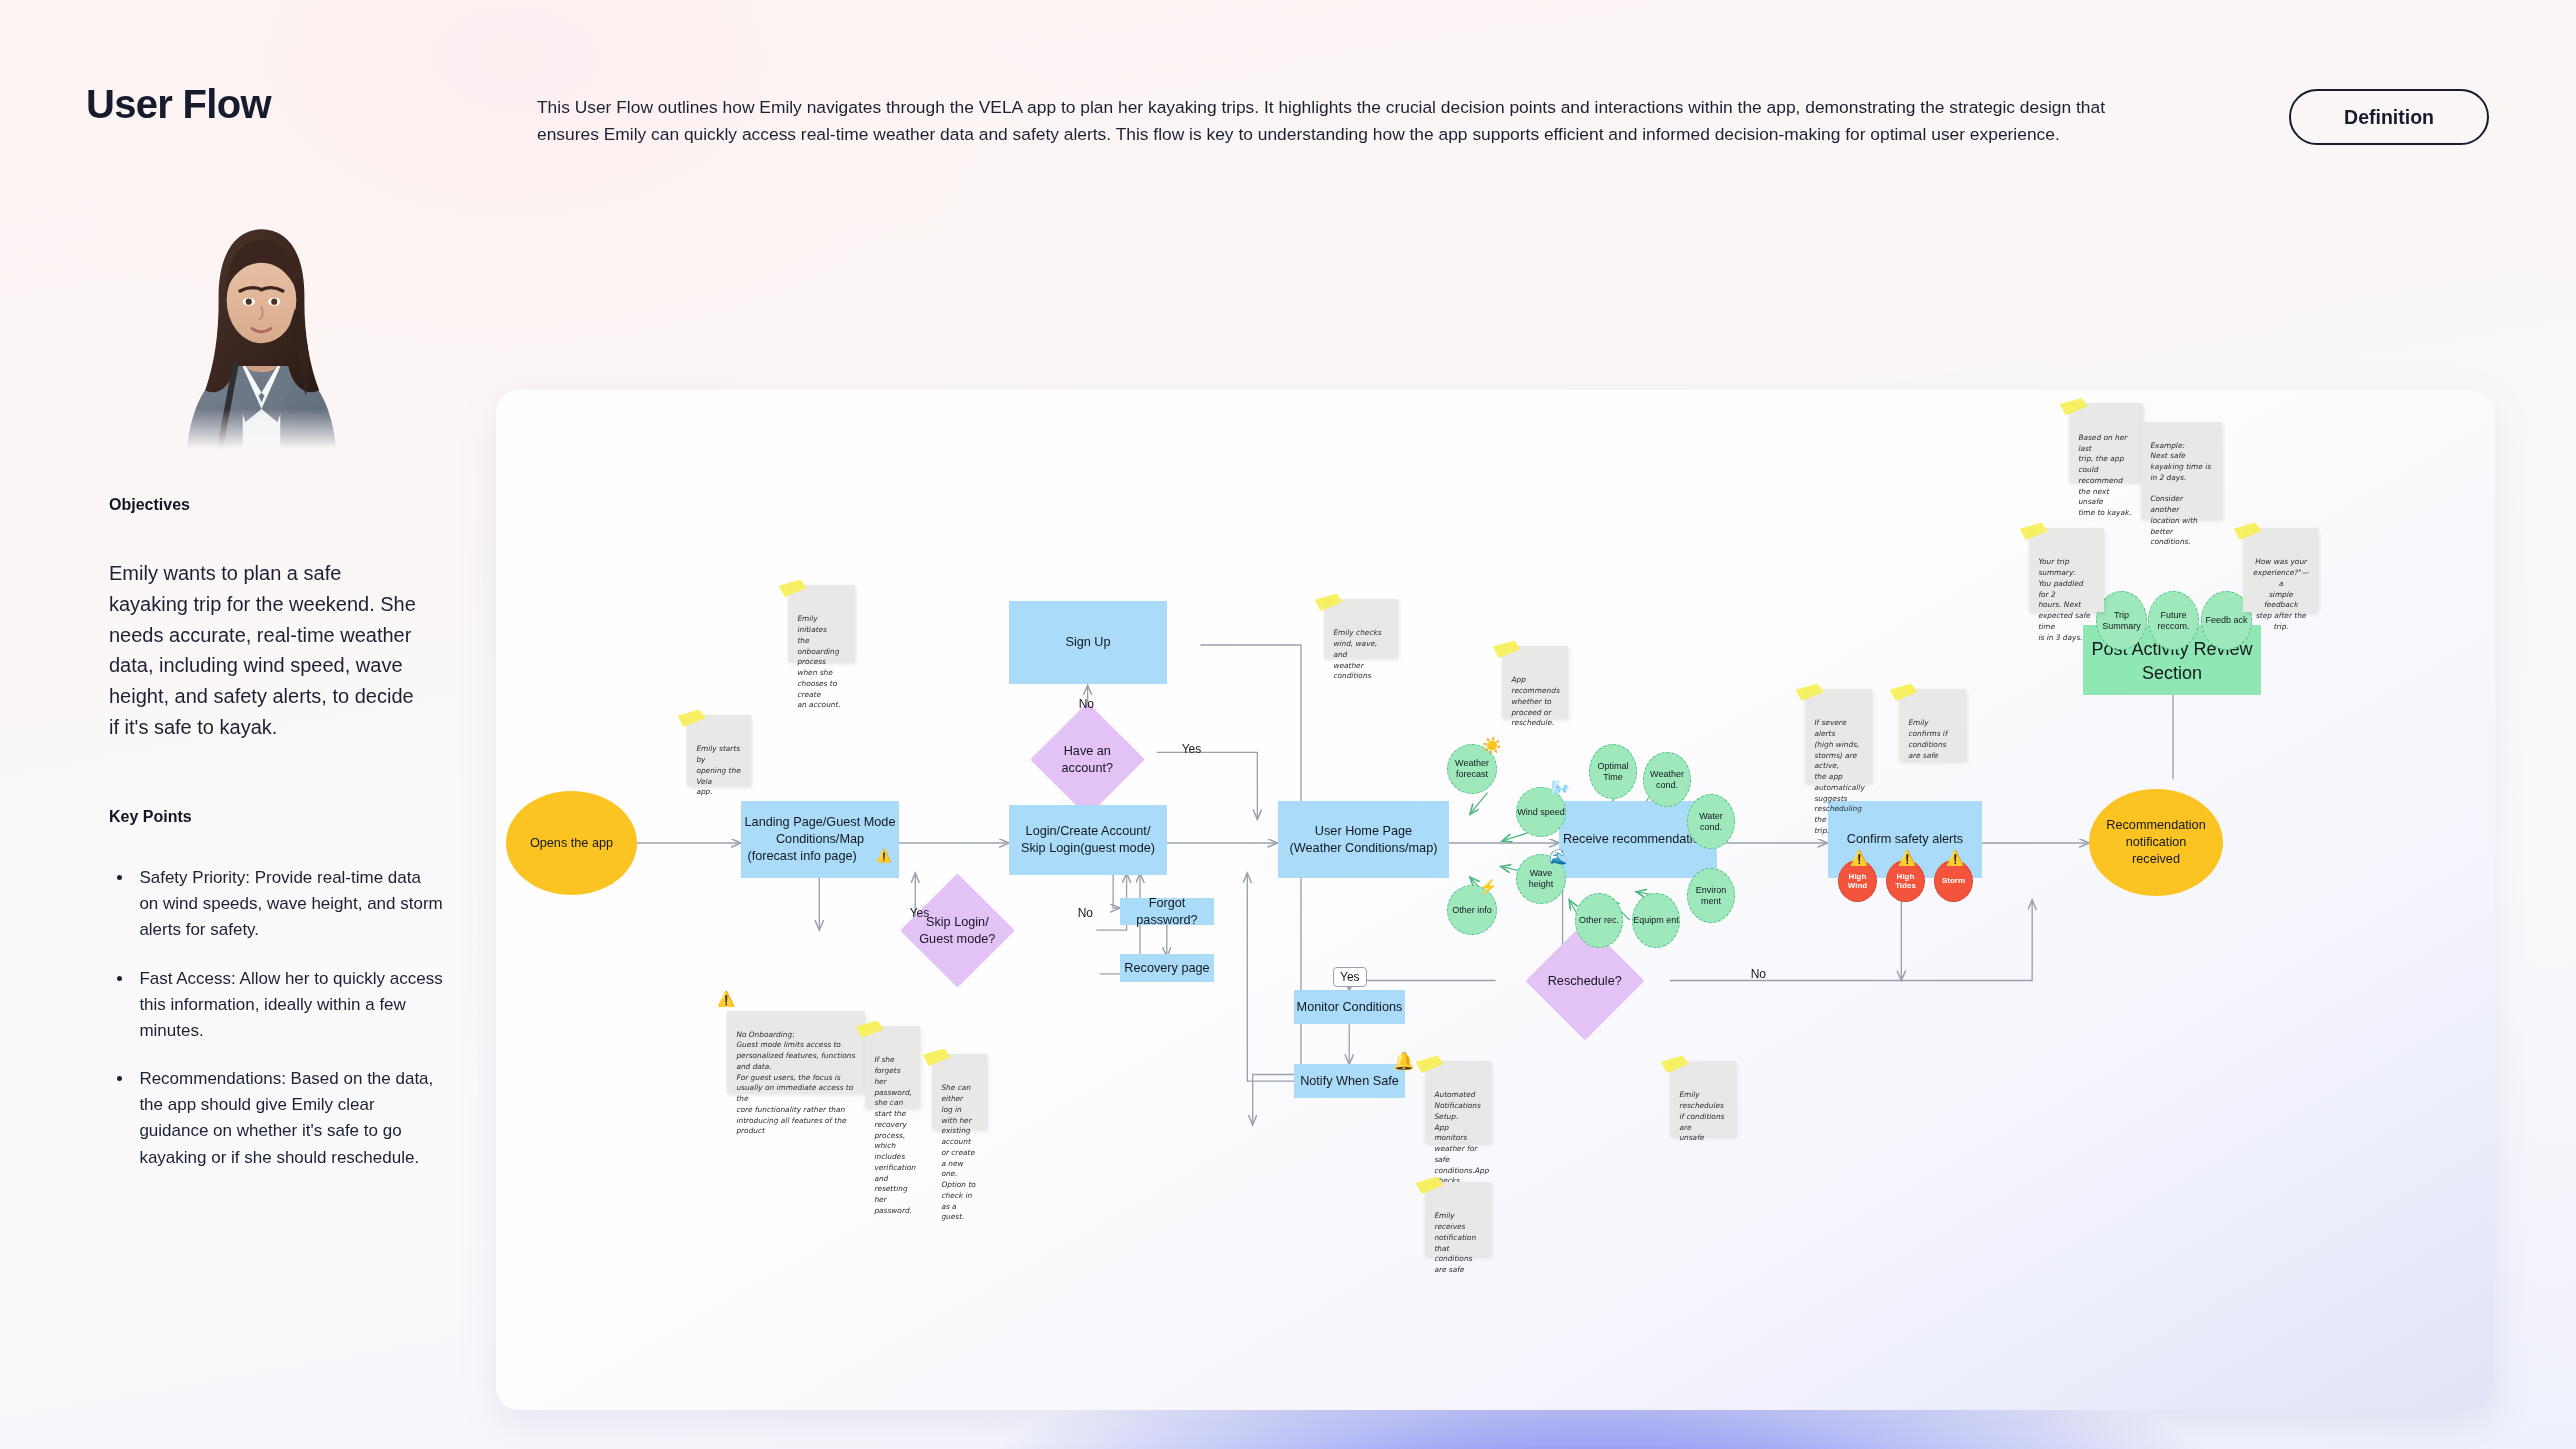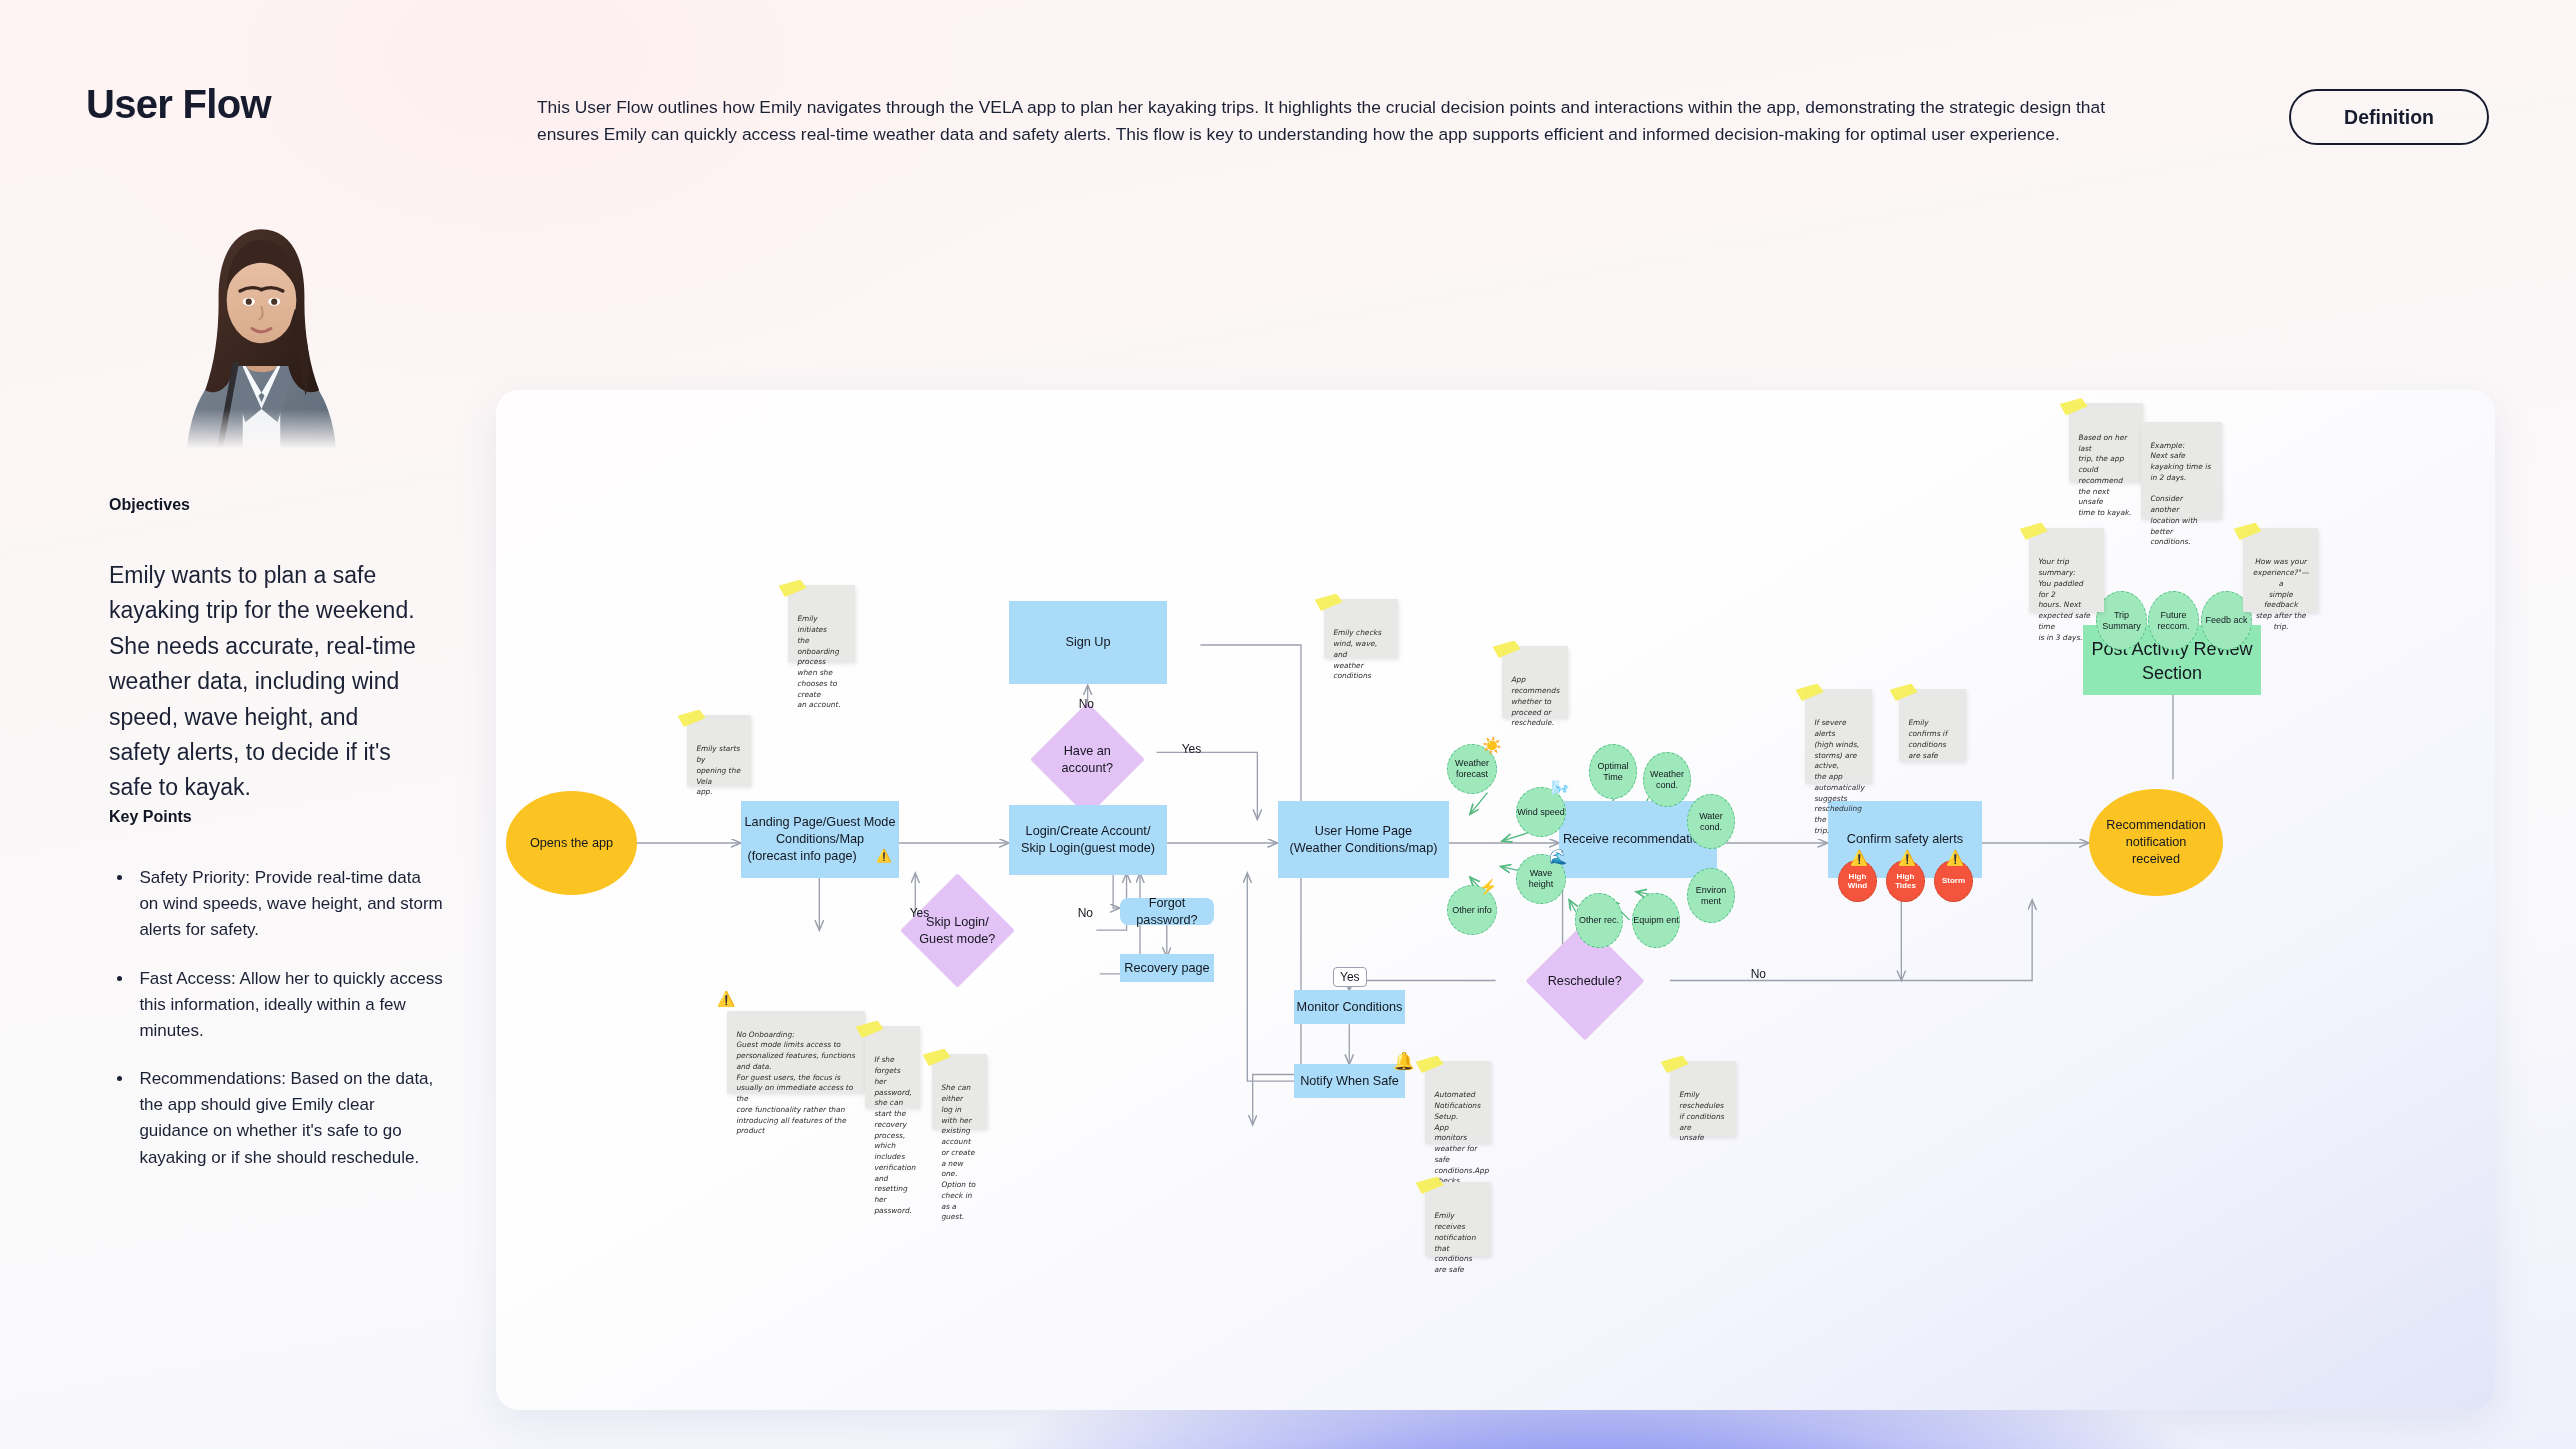--- a/index.html
+++ b/index.html
@@ -45,21 +45,21 @@
     position:absolute; left:0; bottom:0; width:100%; height:47px;
     background: linear-gradient(to bottom, rgba(252,248,248,0) 0%, #fbf7f7 85%);
   }
   .side-h {
     position: absolute; left: 109px;
     font-size: 16px; font-weight: bold; color: #111624;
   }
   #objectives-title { top: 496px; }
   #objectives-body {
     position: absolute; left: 109px; top: 558px; width: 315px;
-    font-size: 23px; line-height: 1.54; color: #1b2135;
+    font-size: 20px; line-height: 1.54; color: #1b2135;
   }
   #keypoints-title { top: 808px; }
   #keypoints-list {
     position: absolute; left: 134px; top: 865px; width: 309px;
     font-size: 17px; line-height: 1.54; color: #1b2135;
   }
   #keypoints-list li { margin-bottom: 22px; padding-left: 5.4px; }
 
   
   #flow-card {
@@ -307,21 +307,21 @@
     <span>Skip Login(guest mode)</span>
   </div>
 
   <div class="node n-decision" style="left:421px; top:500px; width:81px; height:81px;">
     <span>
       <span>Skip Login/</span><br>
       <span>Guest mode?</span>
     </span>
   </div>
 
-  <div class="node n-process" style="left:624px; top:508px; width:94px; height:27px;border-radius:8px;">
+  <div class="node n-process" style="left:624px; top:508px; width:94px; height:27px;">
     <span>Forgot password?</span>
   </div>
 
   <div class="node n-process" style="left:624px; top:564px; width:94px; height:28px;">
     <span>Recovery page</span>
   </div>
 
   <div class="node n-process" style="left:782px; top:411px; width:171px; height:77px; flex-direction:column;">
     <span>User Home Page</span>
     <span>(Weather Conditions/map)</span>

